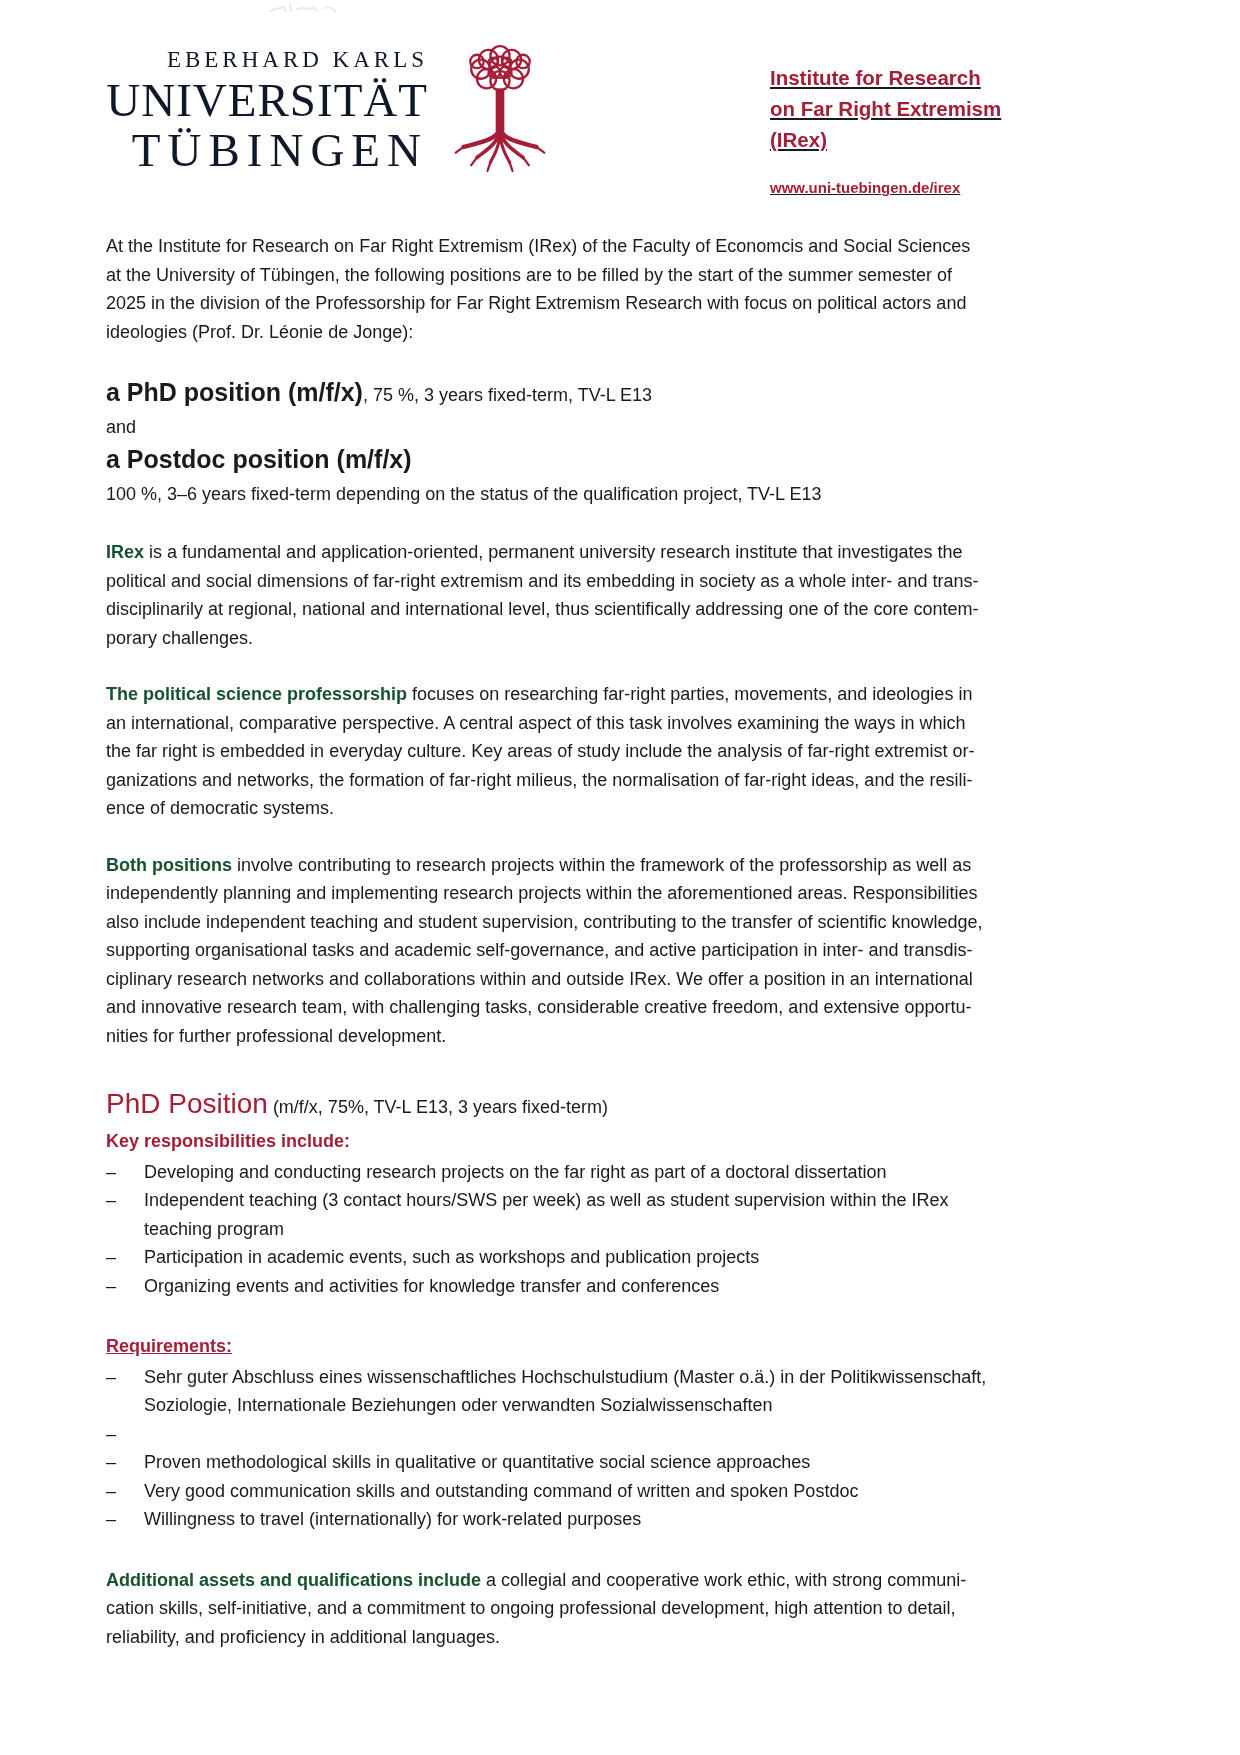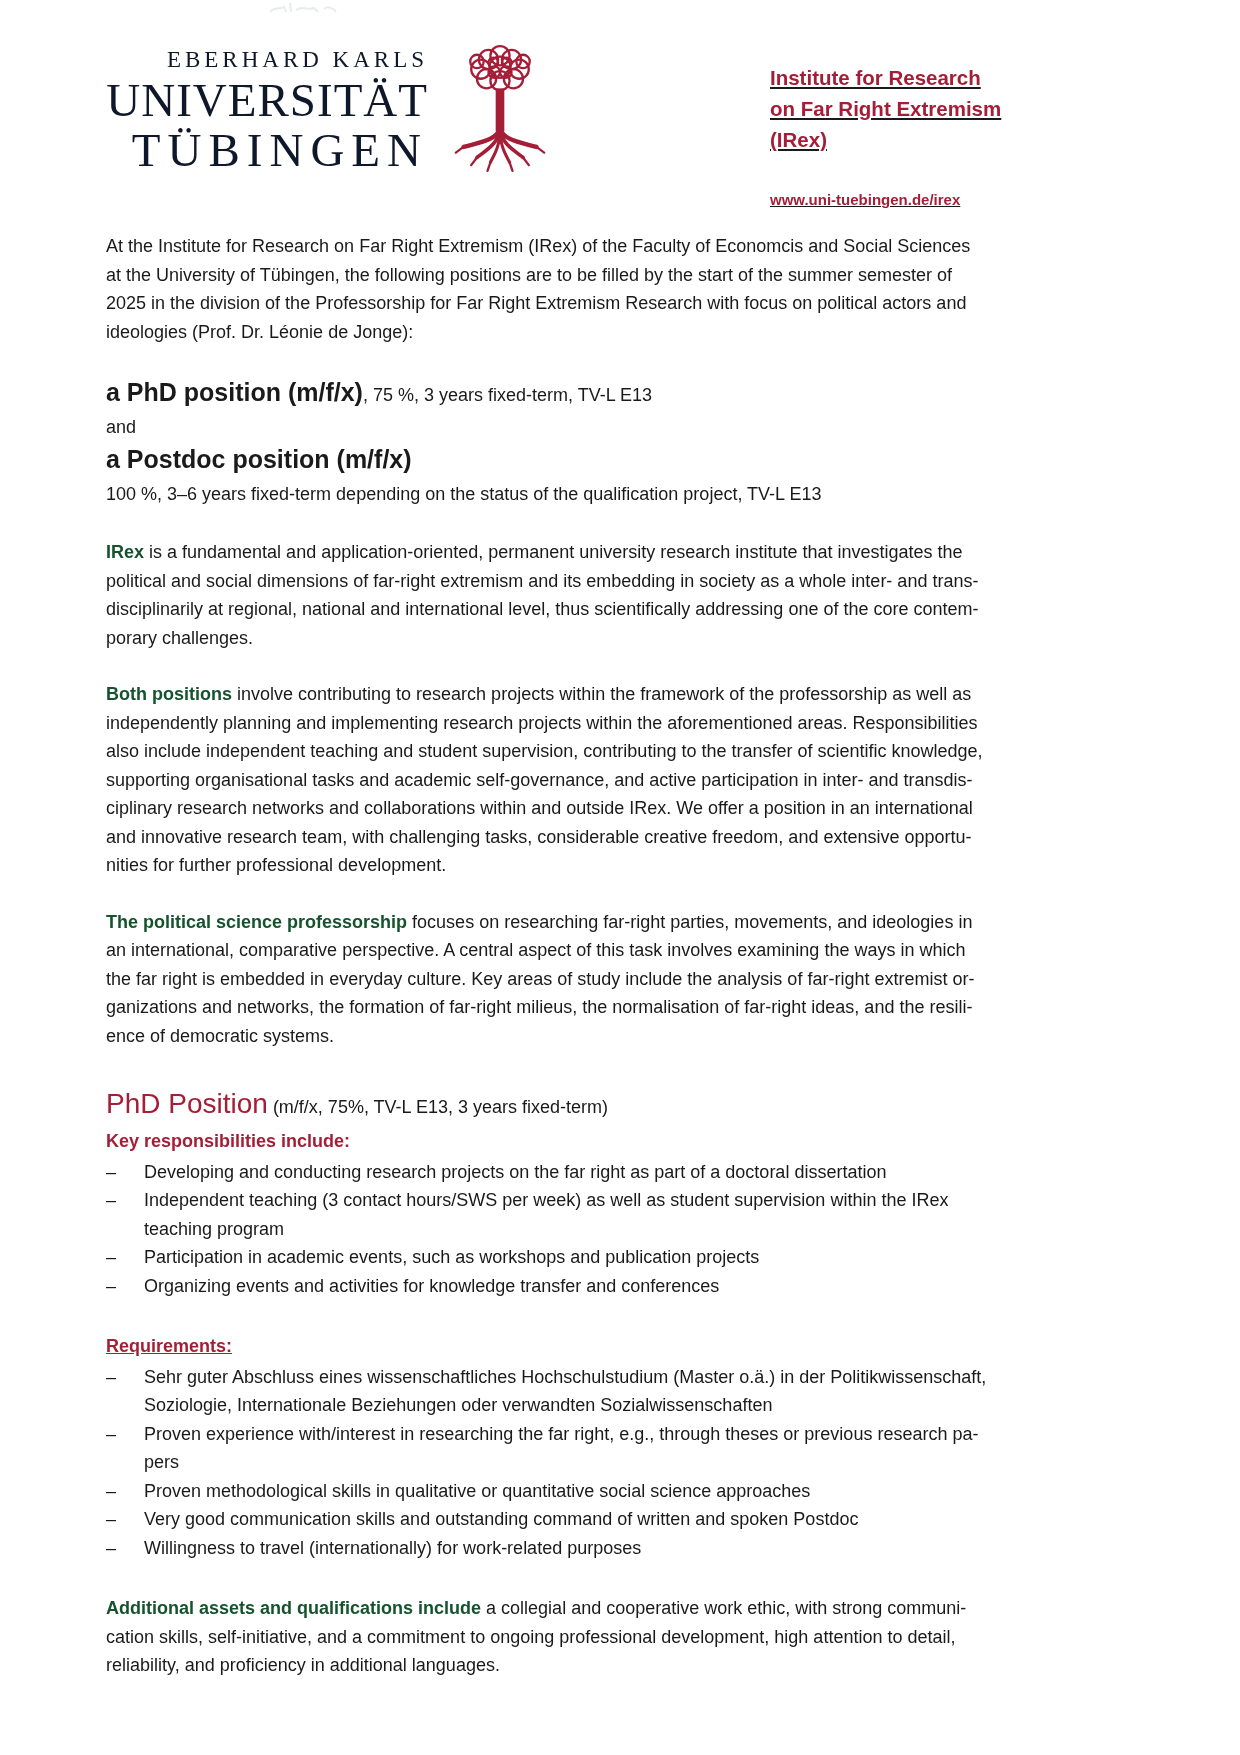--- a/index.html
+++ b/index.html
@@ -11,21 +11,21 @@
   
   .header{position:relative;height:232px;}
   .wordmark{position:absolute;left:88px;top:48px;width:340px;text-align:right;
     color:#0f172a;font-family:"Liberation Serif","DejaVu Serif",serif;line-height:1;}
   .wm1{font-size:23px;letter-spacing:4px;margin-bottom:6px;}
   .wm2{font-size:47px;letter-spacing:1px;margin-bottom:3px;}
   .wm3{font-size:47px;letter-spacing:7px;}
   .tree{position:absolute;left:452px;top:40px;}
   .inst{position:absolute;left:770px;top:62px;width:330px;text-decoration:underline;}
   .inst-name{color:#A51E37;font-weight:bold;font-size:20.5px;line-height:31px;white-space:pre-line;}
-  .inst-url{color:#A51E37;font-weight:bold;font-size:15px;margin-top:36px;cursor:pointer;}
+  .inst-url{color:#A51E37;font-weight:bold;font-size:15px;margin-top:24px;cursor:pointer;}
   .artifact{position:absolute;left:268px;top:0;opacity:.18;}
   
   .content{margin-left:106px;width:1044px;font-size:18px;line-height:28.5px;}
   .para{white-space:pre-line;margin:0 0 28px 0;}
   .lead{color:#14532d;font-weight:bold;margin-top:6px;}
   
   .positions{text-align:left;margin:16px 0 30px 0;}
   .pos-line1{line-height:36px;}
   .pos-title{font-weight:bold;font-size:25px;}
   .pos-and{line-height:28px;}
@@ -111,33 +111,33 @@
     <div class="pos-and">and</div>
     <div class="pos-line2"><span class="pos-title">a Postdoc position (m/f/x)</span></div>
     <div class="pos-note">100 %, 3–6 years fixed-term depending on the status of the qualification project, TV-L E13</div>
   </div>
 
   <p class="para"><span class="lead">IRex</span><span> is a fundamental and application-oriented, permanent university research institute that investigates the
 political and social dimensions of far-right extremism and its embedding in society as a whole inter- and trans-
 disciplinarily at regional, national and international level, thus scientifically addressing one of the core contem-
 porary challenges.</span></p>
 
+  <p class="para"><span class="lead">The political science professorship</span><span> focuses on researching far-right parties, movements, and ideologies in
+an international, comparative perspective. A central aspect of this task involves examining the ways in which
+the far right is embedded in everyday culture. Key areas of study include the analysis of far-right extremist or-
+ganizations and networks, the formation of far-right milieus, the normalisation of far-right ideas, and the resili-
+ence of democratic systems.</span></p>
+
   <p class="para"><span class="lead">Both positions</span><span> involve contributing to research projects within the framework of the professorship as well as
 independently planning and implementing research projects within the aforementioned areas. Responsibilities
 also include independent teaching and student supervision, contributing to the transfer of scientific knowledge,
 supporting organisational tasks and academic self-governance, and active participation in inter- and transdis-
 ciplinary research networks and collaborations within and outside IRex. We offer a position in an international
 and innovative research team, with challenging tasks, considerable creative freedom, and extensive opportu-
 nities for further professional development.</span></p>
-
-  <p class="para"><span class="lead">The political science professorship</span><span> focuses on researching far-right parties, movements, and ideologies in
-an international, comparative perspective. A central aspect of this task involves examining the ways in which
-the far right is embedded in everyday culture. Key areas of study include the analysis of far-right extremist or-
-ganizations and networks, the formation of far-right milieus, the normalisation of far-right ideas, and the resili-
-ence of democratic systems.</span></p>
 
   <div class="sec-heading"><span class="big">PhD Position</span><span class="suffix"> (m/f/x, 75%, TV-L E13, 3 years fixed-term)</span></div>
 
   <div class="subhead">Key responsibilities include:</div>
   <div class="blist">
     <div class="bullet">
         <span class="dash">–</span>
         <span class="btext">Developing and conducting research projects on the far right as part of a doctoral dissertation</span>
       </div>
     <div class="bullet">
@@ -157,22 +157,20 @@
 
   <div class="subhead gap">Requirements:</div>
   <div class="blist">
     <div class="bullet">
         <span class="dash">–</span>
         <span class="btext">Sehr guter Abschluss eines wissenschaftliches Hochschulstudium (Master o.ä.) in der Politikwissenschaft,
 Soziologie, Internationale Beziehungen oder verwandten Sozialwissenschaften</span>
       </div>
     <div class="bullet">
         <span class="dash">–</span>
-        <span class="btext">Proven experience with/interest in researching the far right, e.g., through theses or previous research pa-
-pers</span>
       </div>
     <div class="bullet">
         <span class="dash">–</span>
         <span class="btext">Proven methodological skills in qualitative or quantitative social science approaches</span>
       </div>
     <div class="bullet">
         <span class="dash">–</span>
         <span class="btext">Very good communication skills and outstanding command of written and spoken Postdoc</span>
       </div>
     <div class="bullet">

